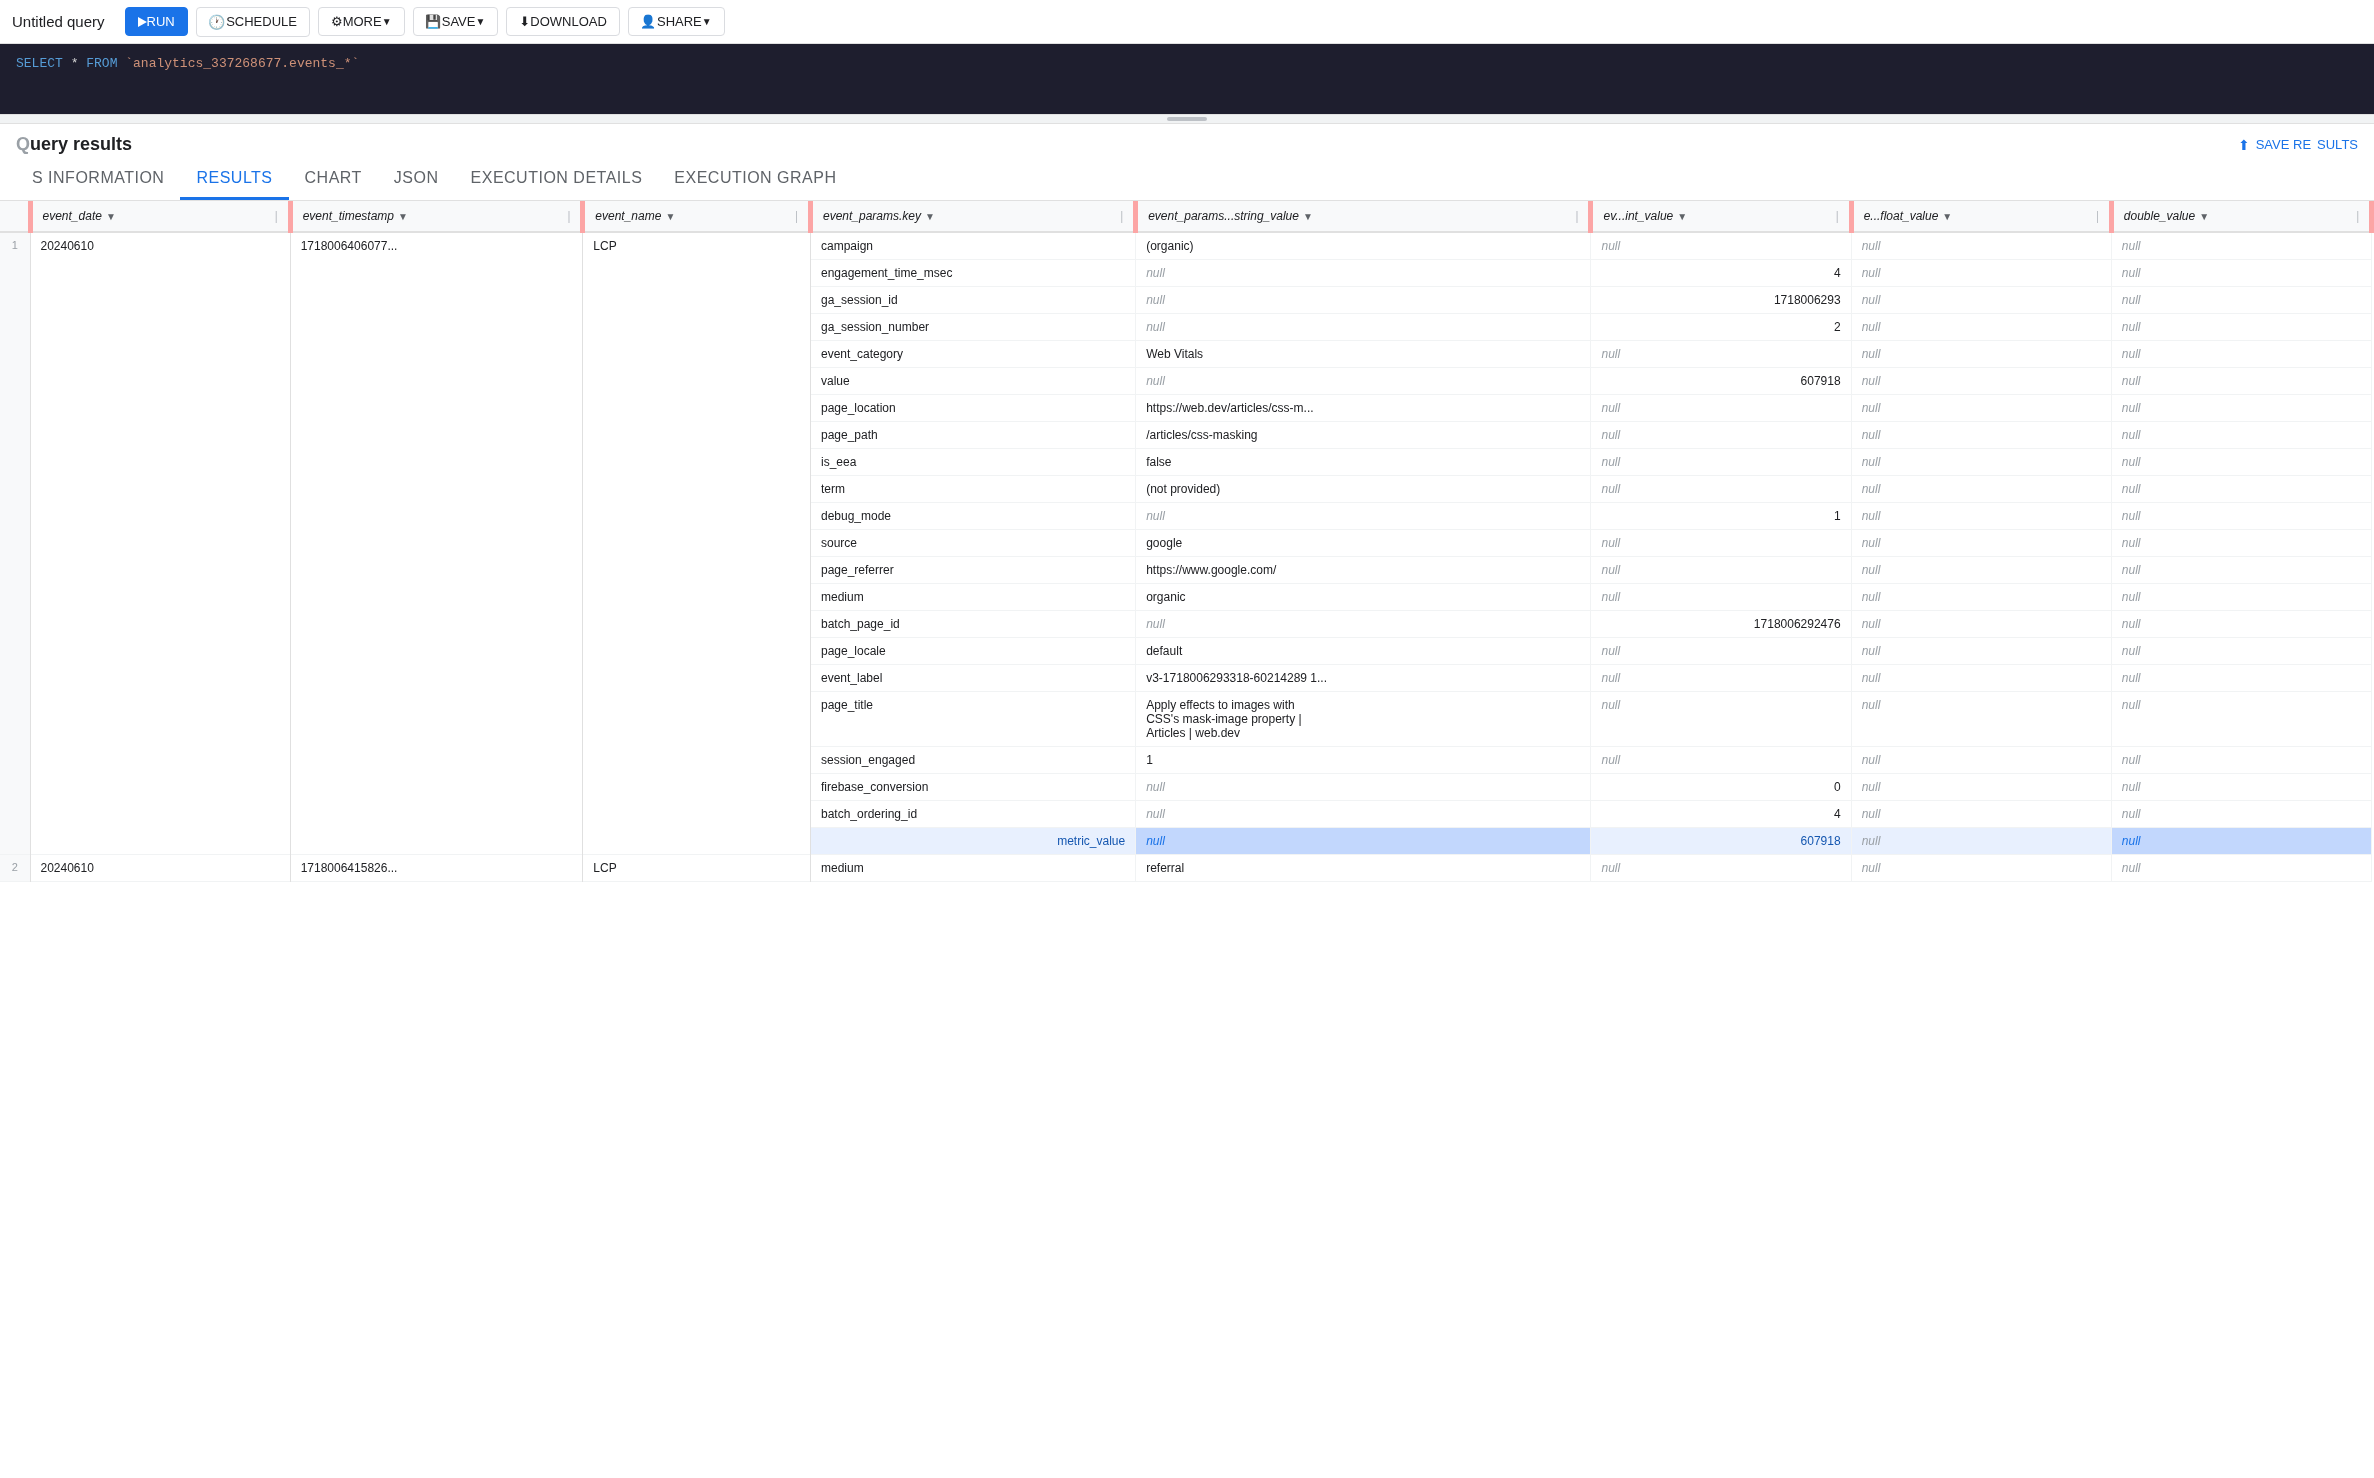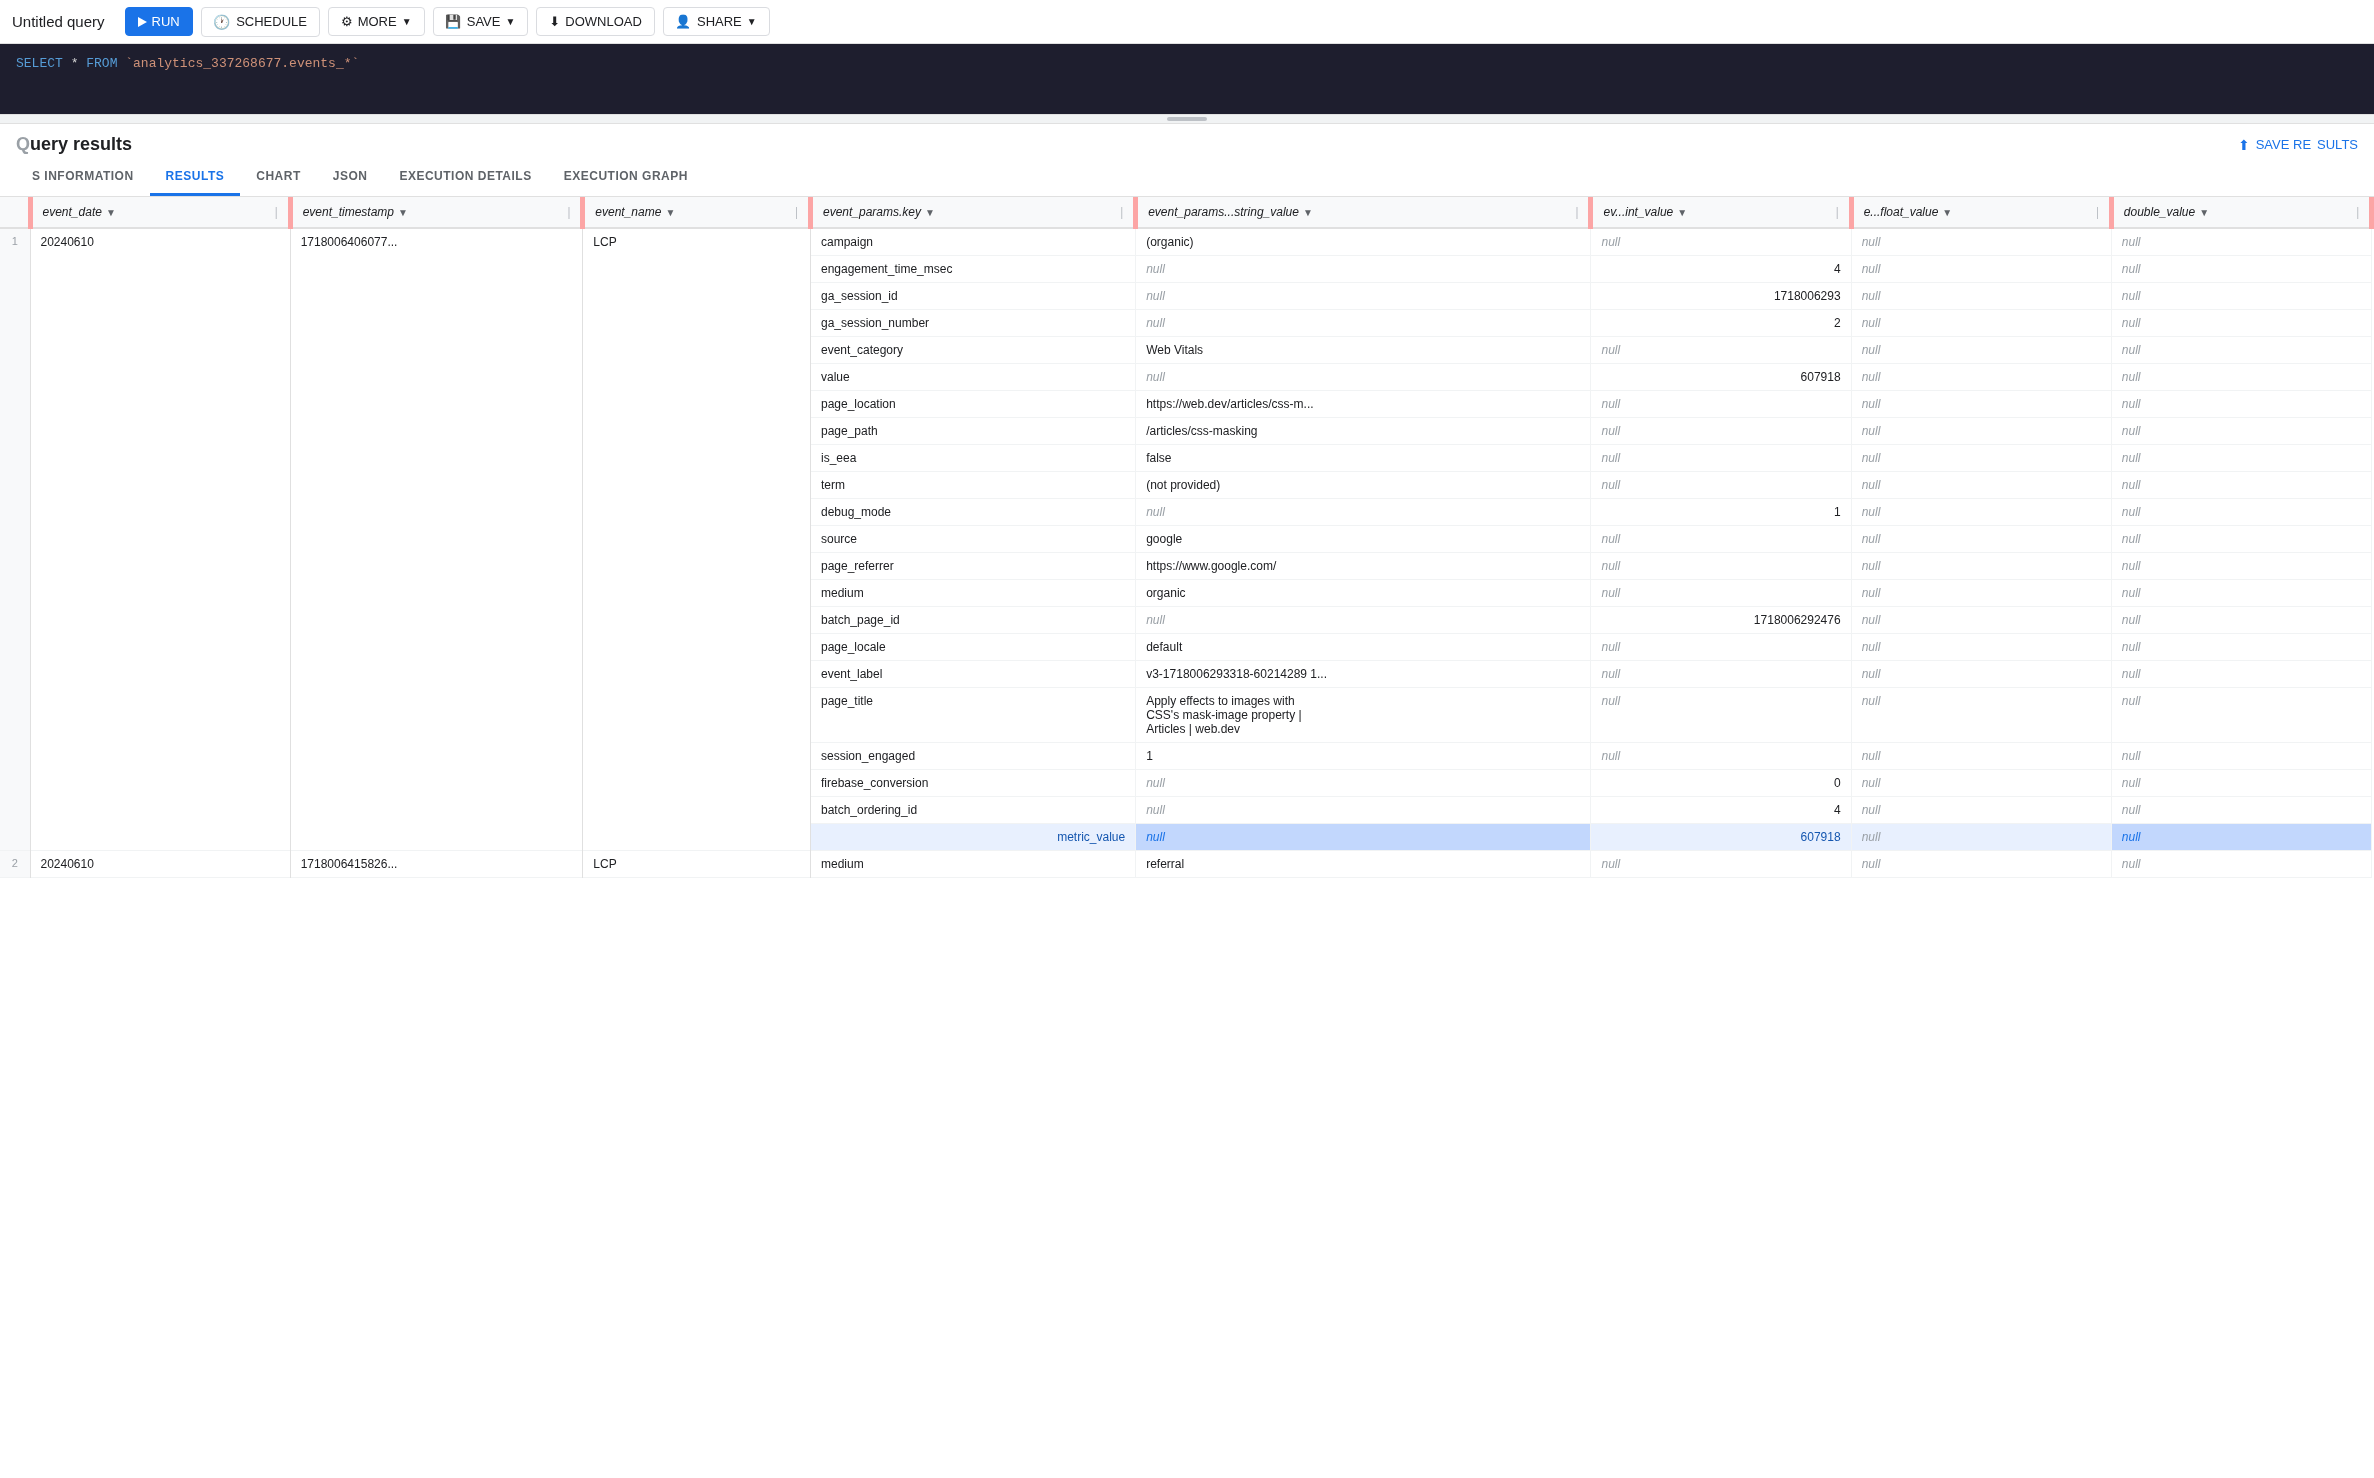--- a/index.html
+++ b/index.html
@@ -25,21 +25,20 @@
     }
     .toolbar-title {
       font-size: 15px;
       color: #202124;
       font-weight: 400;
       margin-right: 12px;
     }
     .btn {
       display: inline-flex;
       align-items: center;
-      gap: 5px;
       padding: 6px 12px;
       border-radius: 4px;
       border: 1px solid #dadce0;
       background: #fff;
       font-size: 13px;
       cursor: pointer;
       color: #202124;
       font-weight: 500;
     }
     .btn-run {
@@ -112,22 +111,22 @@
 
     
     .tabs {
       display: flex;
       border-bottom: 1px solid #e0e0e0;
       padding: 0 16px;
       margin-top: 4px;
     }
     .tab {
       padding: 10px 16px;
-      font-size: 12px;
-      font-weight: 700;
+      font-size: 16px;
+      font-weight: 400;
       color: #5f6368;
       cursor: pointer;
       border-bottom: 3px solid transparent;
       text-transform: uppercase;
       letter-spacing: 0.5px;
     }
     .tab.active {
       color: #1a73e8;
       border-bottom-color: #1a73e8;
     }

